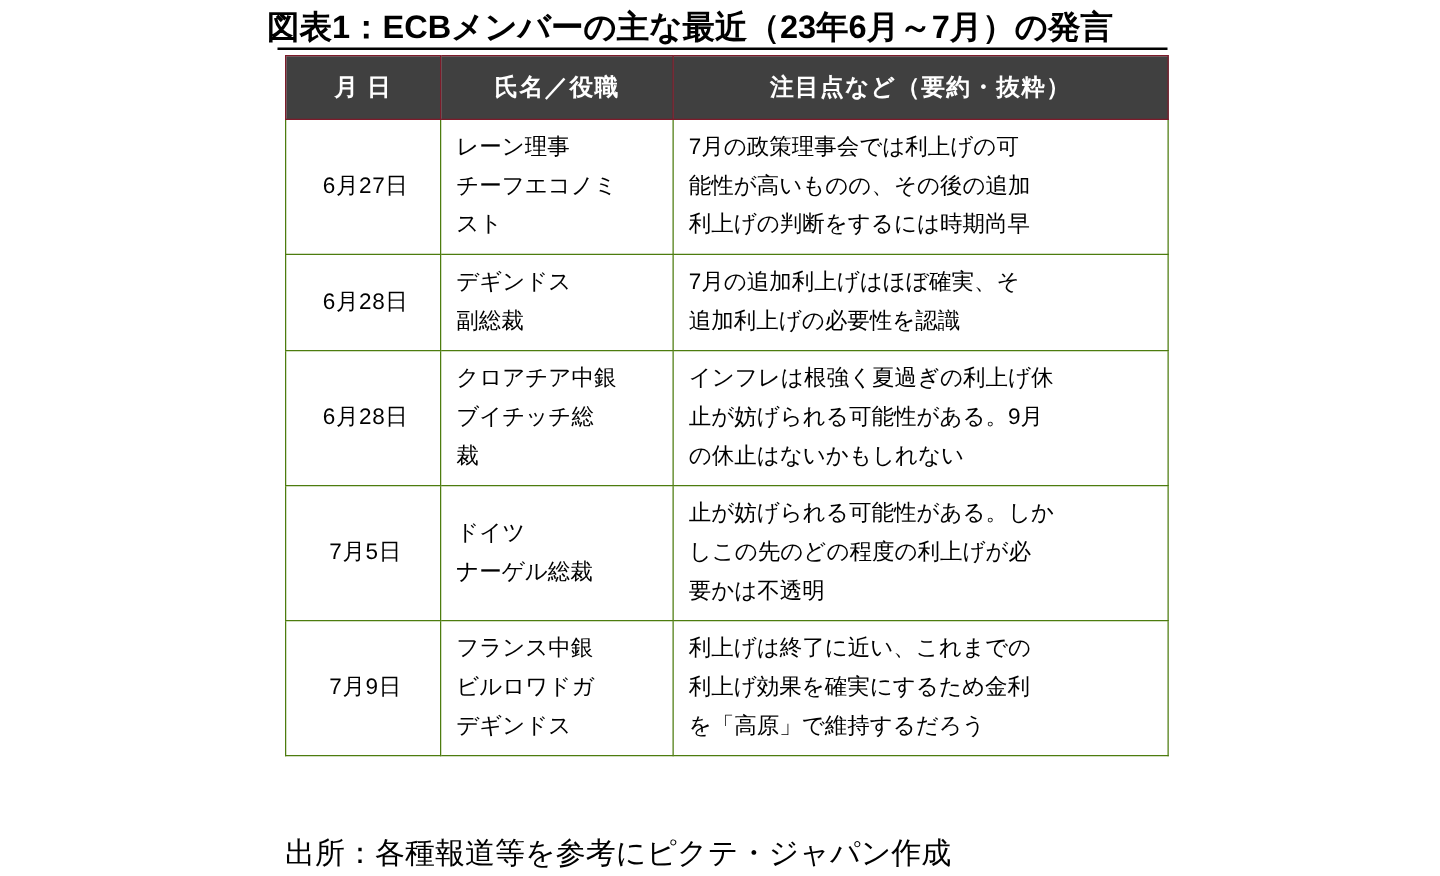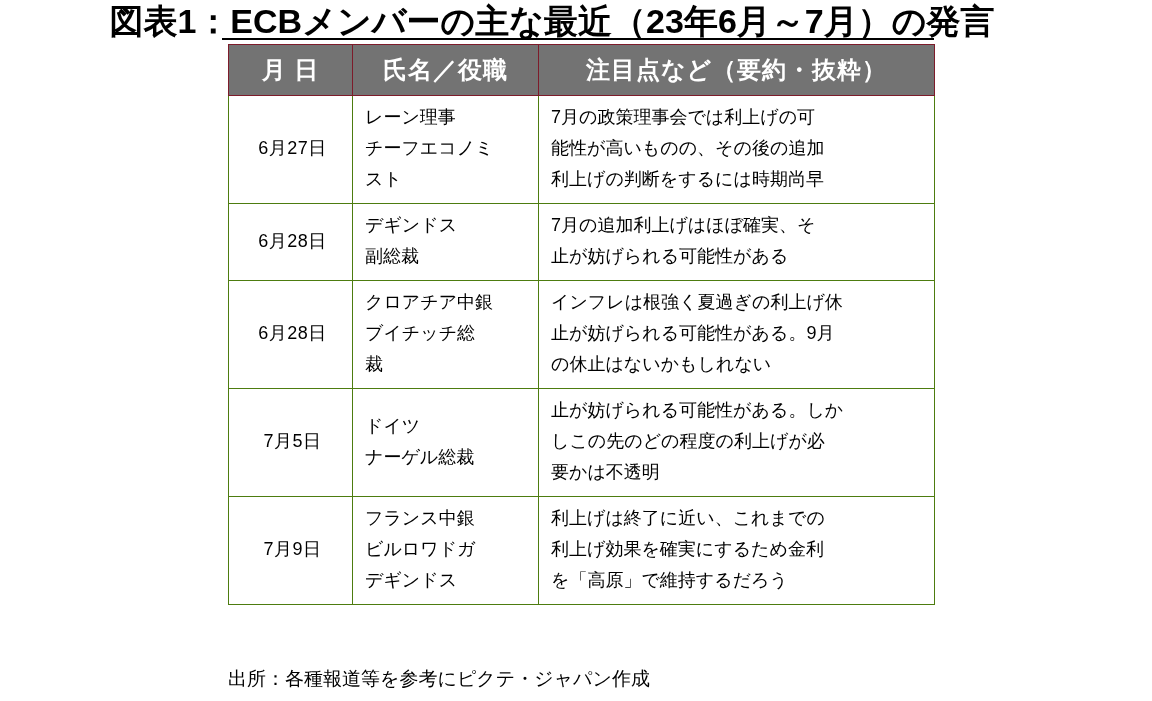--- a/index.html
+++ b/index.html
@@ -19,21 +19,21 @@
     width: 1152px;
     height: 701px;
     box-sizing: border-box;
   }
   .title {
     position: absolute;
     left: 0;
     top: 4px;
     width: 1104px;
     text-align: center;
-    font-size: 34px;
+    font-size: 26px;
     font-weight: bold;
     letter-spacing: 0px;
     line-height: 34px;
     white-space: nowrap;
   }
   .title-underline {
     position: absolute;
     left: 222px;
     top: 38px;
     width: 712px;
@@ -49,24 +49,24 @@
   table.fig {
     border-collapse: collapse;
     width: 706px;
     table-layout: fixed;
     font-size: 21px;
   }
   table.fig col.c1 { width: 124px; }
   table.fig col.c2 { width: 186px; }
   table.fig col.c3 { width: 396px; }
   table.fig th {
-    background: #737373;
+    background: #404040;
     color: #ffffff;
     border: 1px solid #7d1b2a;
-    font-size: 24px;
+    font-size: 19px;
     font-weight: bold;
     height: 50px;
     padding: 0 4px;
     text-align: center;
     letter-spacing: 1px;
     vertical-align: middle;
   }
   table.fig td {
     border: 1px solid #4d7c0f;
     vertical-align: middle;
@@ -84,21 +84,21 @@
     text-align: left;
   }
   .cellline {
     display: block;
     white-space: nowrap;
   }
   .source {
     position: absolute;
     left: 228px;
     top: 666px;
-    font-size: 19px;
+    font-size: 24px;
     letter-spacing: 0px;
     white-space: nowrap;
   }
 </style>
 </head>
 <body>
 
 <div class="page">
 
   <div class="title">図表1：ECBメンバーの主な最近（23年6月～7月）の発言</div>
@@ -133,21 +133,21 @@
             </td>
           </tr>
           <tr>
             <td class="date">6月28日</td>
             <td class="name">
               <span class="cellline">デギンドス</span>
               <span class="cellline">副総裁</span>
             </td>
             <td class="note">
               <span class="cellline">7月の追加利上げはほぼ確実、そ</span>
-              <span class="cellline">止が妨げられる可能性がある</span>
+              <span class="cellline">追加利上げの必要性を認識</span>
             </td>
           </tr>
           <tr>
             <td class="date">6月28日</td>
             <td class="name">
               <span class="cellline">クロアチア中銀</span>
               <span class="cellline">ブイチッチ総</span>
               <span class="cellline">裁</span>
             </td>
             <td class="note">

